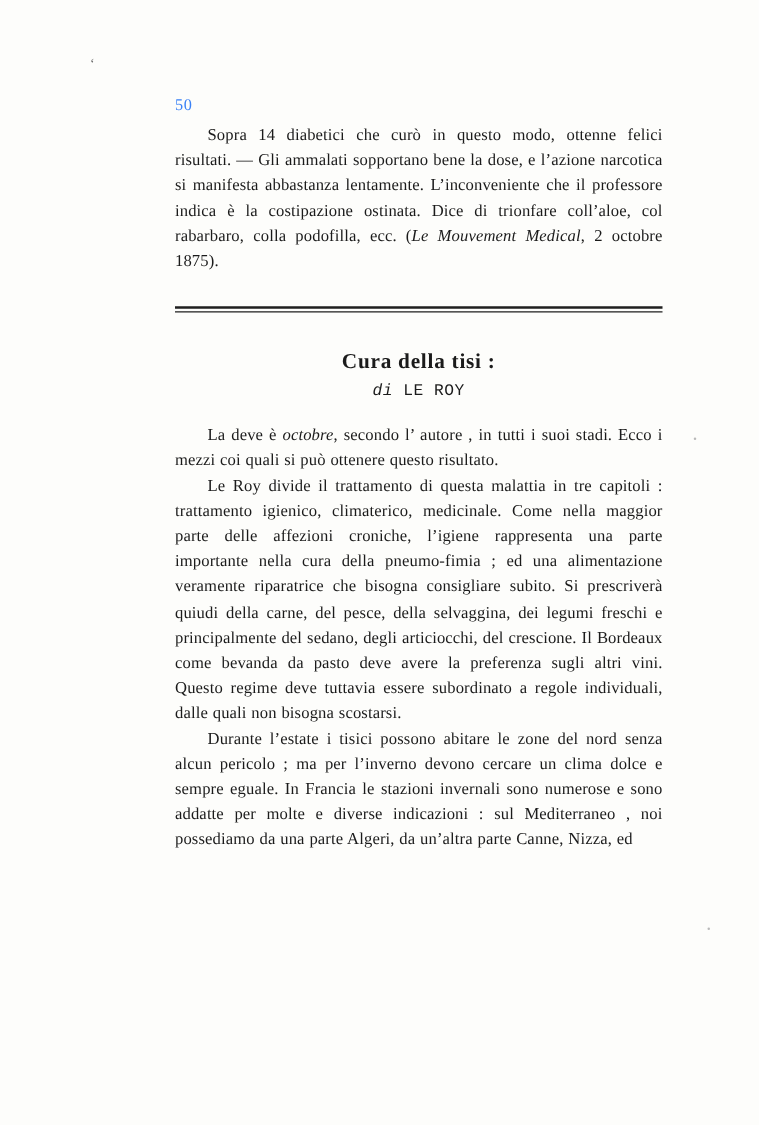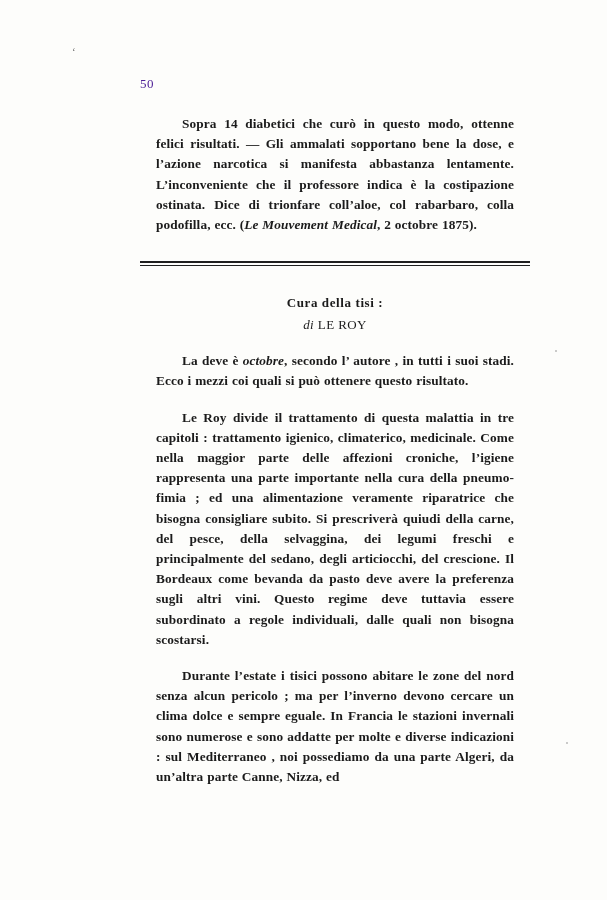--- a/index.html
+++ b/index.html
@@ -29,68 +29,68 @@
     font-size: 11px;
     color: #6a6a6a;
     line-height: 1;
   }
   .folio {
     position: absolute;
     left: 140px;
     top: 76px;
     font-size: 13px;
     letter-spacing: 0.5px;
-    color: #4c1d95;
+    color: #3b82f6;
   }
   .textblock {
     position: absolute;
     left: 140px;
     top: 98px;
     width: 390px;
   }
   p.para {
-    margin: 16px;
+    margin: 0;
     font-size: 13.3px;
     line-height: 20.2px;
     text-align: justify;
     text-justify: inter-word;
     text-indent: 26px;
     letter-spacing: 0.1px;
     word-spacing: 0.4px;
     hyphens: manual;
-    font-weight: bold;
   }
   p.para + p.para {
     margin-top: 0px;
   }
   .rule-wrap {
     margin: 26px 0 26px 0;
     height: 8px;
     position: relative;
   }
   .rule-wrap .r1, .rule-wrap .r2 {
     position: absolute;
     left: 0;
     width: 100%;
     background: #1f1f1f;
   }
   .rule-wrap .r1 { top: 0; height: 2px; }
   .rule-wrap .r2 { top: 4px; height: 1px; }
   .section-title {
     text-align: center;
-    font-size: 13px;
+    font-size: 17px;
     font-weight: bold;
     letter-spacing: 0.6px;
     margin: 0 0 6px 0;
   }
   .section-byline {
     text-align: center;
     font-size: 13px;
     margin: 0 0 18px 0;
     letter-spacing: 0.4px;
+    font-family: Liberation Mono, monospace;
   }
   .section-byline .it {
     font-style: italic;
   }
   .it { font-style: italic; }
   .stray-dot {
     position: absolute;
     width: 2px;
     height: 2px;
     background: #b9b9b9;

